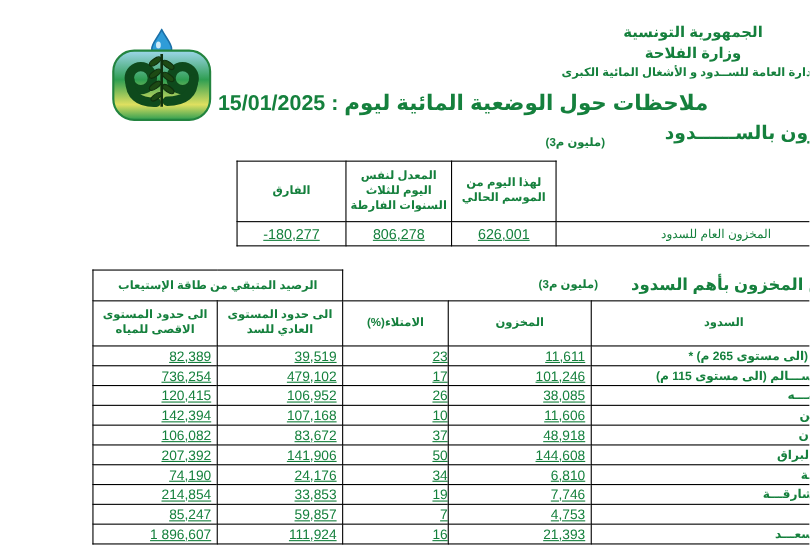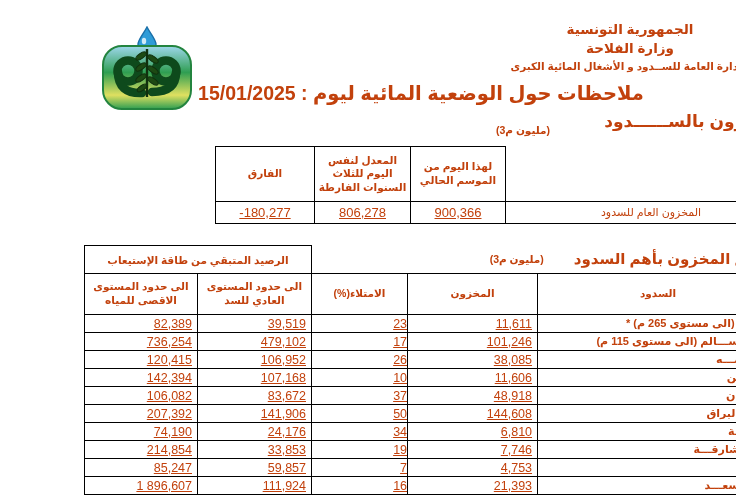--- a/index.html
+++ b/index.html
@@ -1,18 +1,18 @@
 <!DOCTYPE html>
 <html lang="ar" dir="rtl" style="--border_black: #111111; --logo_dark_green: #0e4a1c; --logo_green: #2f9e52; --logo_sky_blue: #9ed7ec; --logo_yellow: #dfe060; --logo_drop_blue: #2f9cd8;"><head>
 <meta charset="utf-8">
 <style>
   html,body{margin:0;padding:0;background:#fff;}
   .page{
     position:relative;width:672px;height:503px;overflow:hidden;background:#fff;
-    font-family:"Liberation Sans","DejaVu Sans",sans-serif;color:#c2410c;direction:rtl;
+    font-family:"Liberation Sans","DejaVu Sans",sans-serif;color:#15803d;direction:rtl;
   }
   .page-border-right{position:absolute;left:722px;top:0;width:2px;height:503px;background:var(--border_black,#111);}
 
   
   .logo{position:absolute;left:36px;top:26px;width:94px;height:86px;}
 
   
   .gov{position:absolute;left:388px;top:20px;width:356px;text-align:center;font-weight:bold;}
   .gov-l1,.gov-l2{font-size:13.5px;line-height:19px;}
   .gov-l3{font-size:10.5px;line-height:17px;}
@@ -109,21 +109,21 @@
       </colgroup>
     <tbody>
         <tr>
       <td class="empty"></td>
       <td class="hdr">لهذا اليوم من الموسم الحالي</td>
       <td class="hdr">المعدل لنفس اليوم للثلاث السنوات الفارطة</td>
       <td class="hdr">الفارق</td>
     </tr>
     <tr>
       <td class="data rowlabel">المخزون العام للسدود</td>
-      <td class="data"><span class="num">900,366</span></td>
+      <td class="data"><span class="num">626,001</span></td>
       <td class="data"><span class="num">806,278</span></td>
       <td class="data"><span class="num">-180,277</span></td>
     </tr>
   </tbody>
     </table>
 
   <table class="t2">
     <colgroup>
         <col style="width:241px">
         <col style="width:130px">

